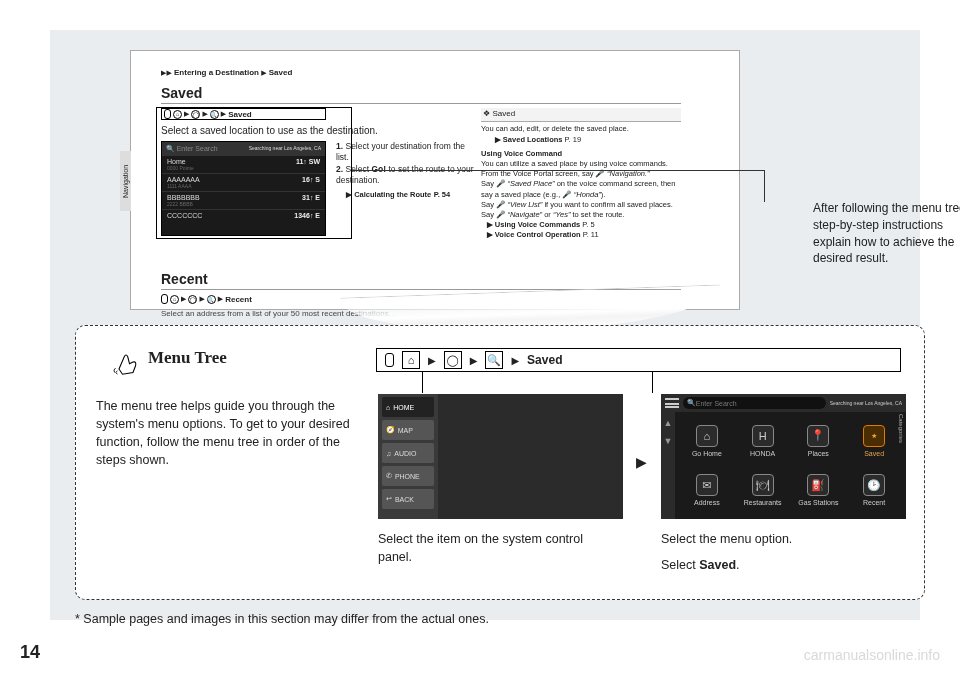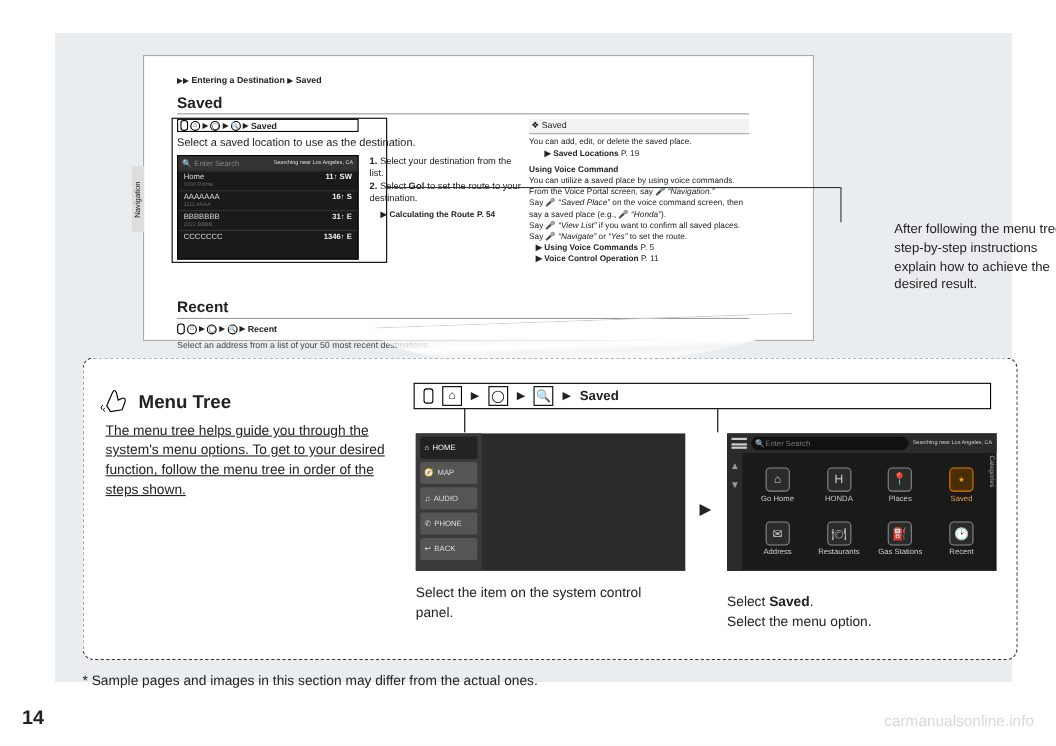--- a/index.html
+++ b/index.html
@@ -162,28 +162,28 @@
   
   .dashed-box {
     position:absolute;
     left: 75px; top: 325px;
     width: 850px; height: 275px;
     border: 1.5px dashed #333;
     border-radius: 10px;
     background: #fff;
   }
   .mt-head {
-    position:absolute; left: 14px; top: 22px;
-    display:flex; align-items:flex-end; gap:8px;
+    position:absolute; left: 36px; top: 22px;
+    display:flex; align-items:flex-start; gap:8px;font-family:Liberation Serif, serif;
   }
   .mt-head svg { width:28px; height:28px; }
   .mt-title { font-size:17px; font-weight:bold; }
   .mt-para {
-    position:absolute; left:20px; top:56px; width:260px;
-    font-size:12.5px; line-height:1.45;text-decoration:underline;
+    position:absolute; left:20px; top:71px; width:260px;
+    font-size:12.5px; line-height:1.45;
   }
   .panel-bar {
     position:absolute; left:300px; top:22px;
     width: 525px; height:24px;
     border:1px solid #000;
     background:#fff;
     display:flex; align-items:center;
     font-size:12px; gap:8px; padding:0 8px;
   }
   .panel-bar .boxicon{
@@ -468,20 +468,20 @@
       <div class="nav-cell">
           <span class="ic">🕑</span>
           <span>Recent</span>
         </div>
     </div>
     <div style="position:absolute;right:2px;top:20px;font-size:6px;writing-mode:vertical-rl;color:#aaa;">Categories</div>
   </div>
 
   <div class="cap cap1">Select the item on the system control panel.</div>
   <div class="cap cap2">
+    <div>Select the menu option.</div>
     <div style="margin-top:8px;"><span>Select </span><b>Saved</b><span>.</span></div>
-    <div>Select the menu option.</div>
   </div>
 </div>
 
 <div class="footnote">* Sample pages and images in this section may differ from the actual ones.</div>
 <div class="page-num">14</div>
 <div class="watermark">carmanualsonline.info</div>
 
 </body></html>

